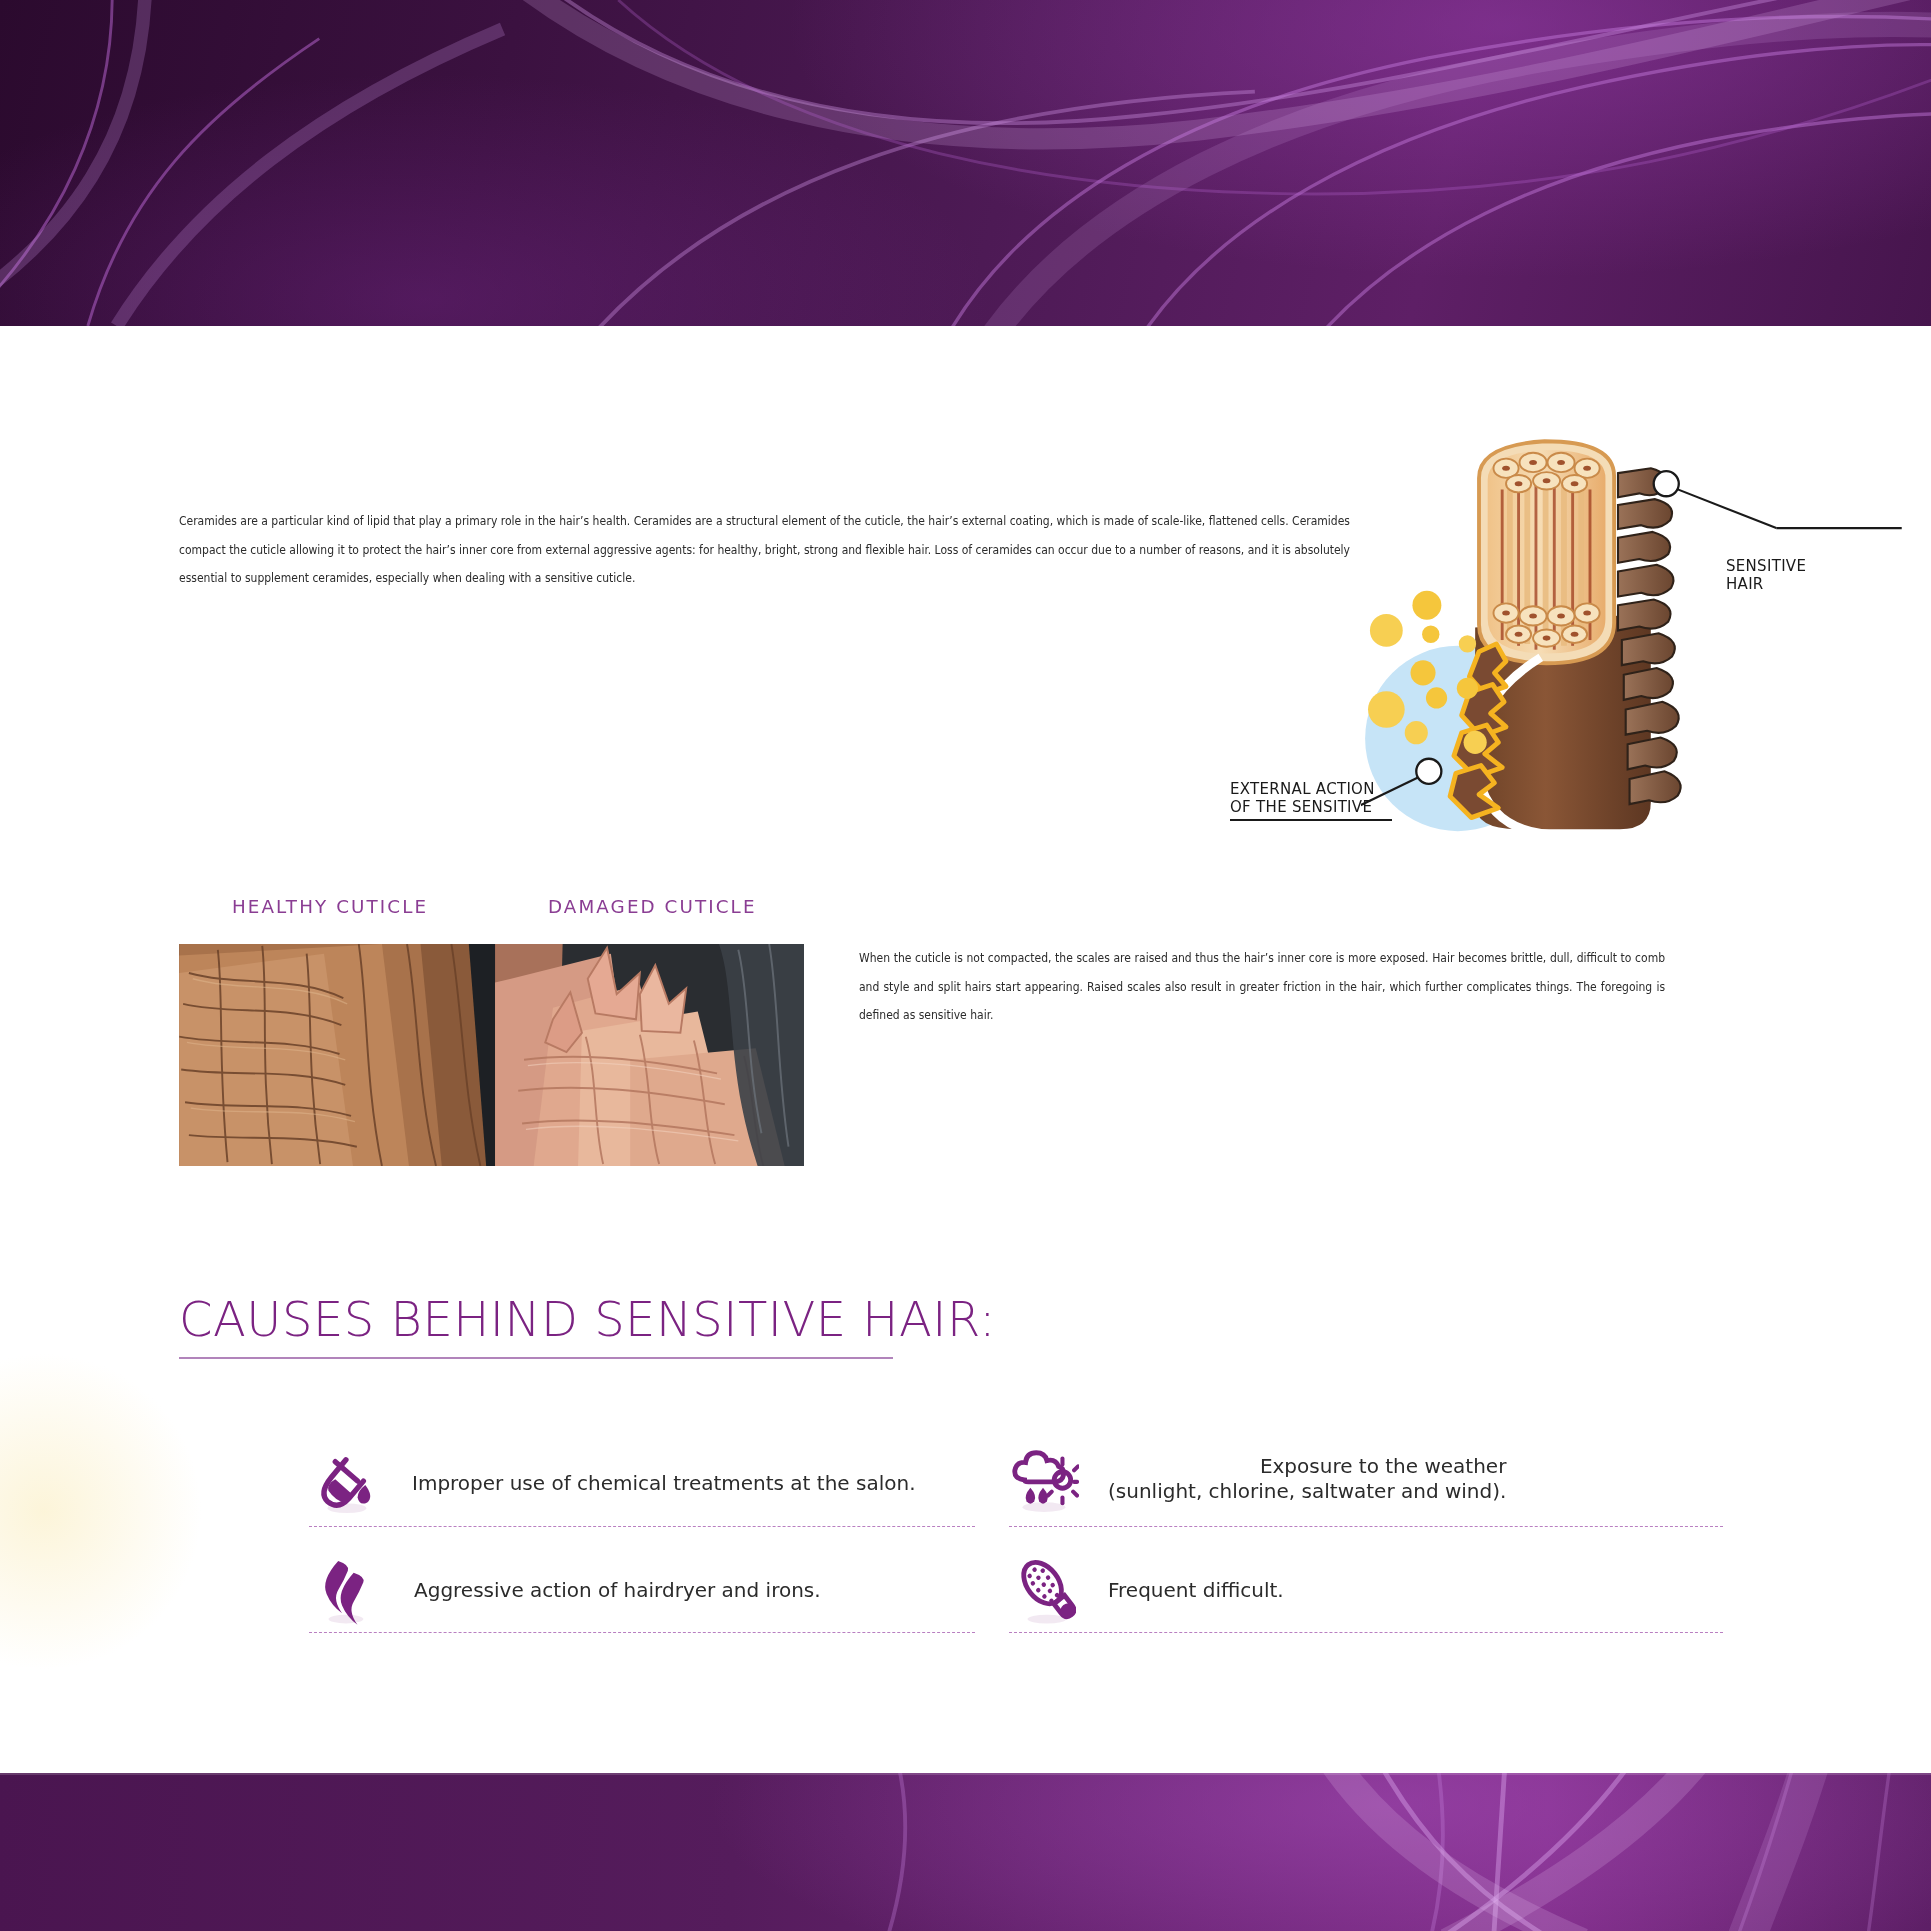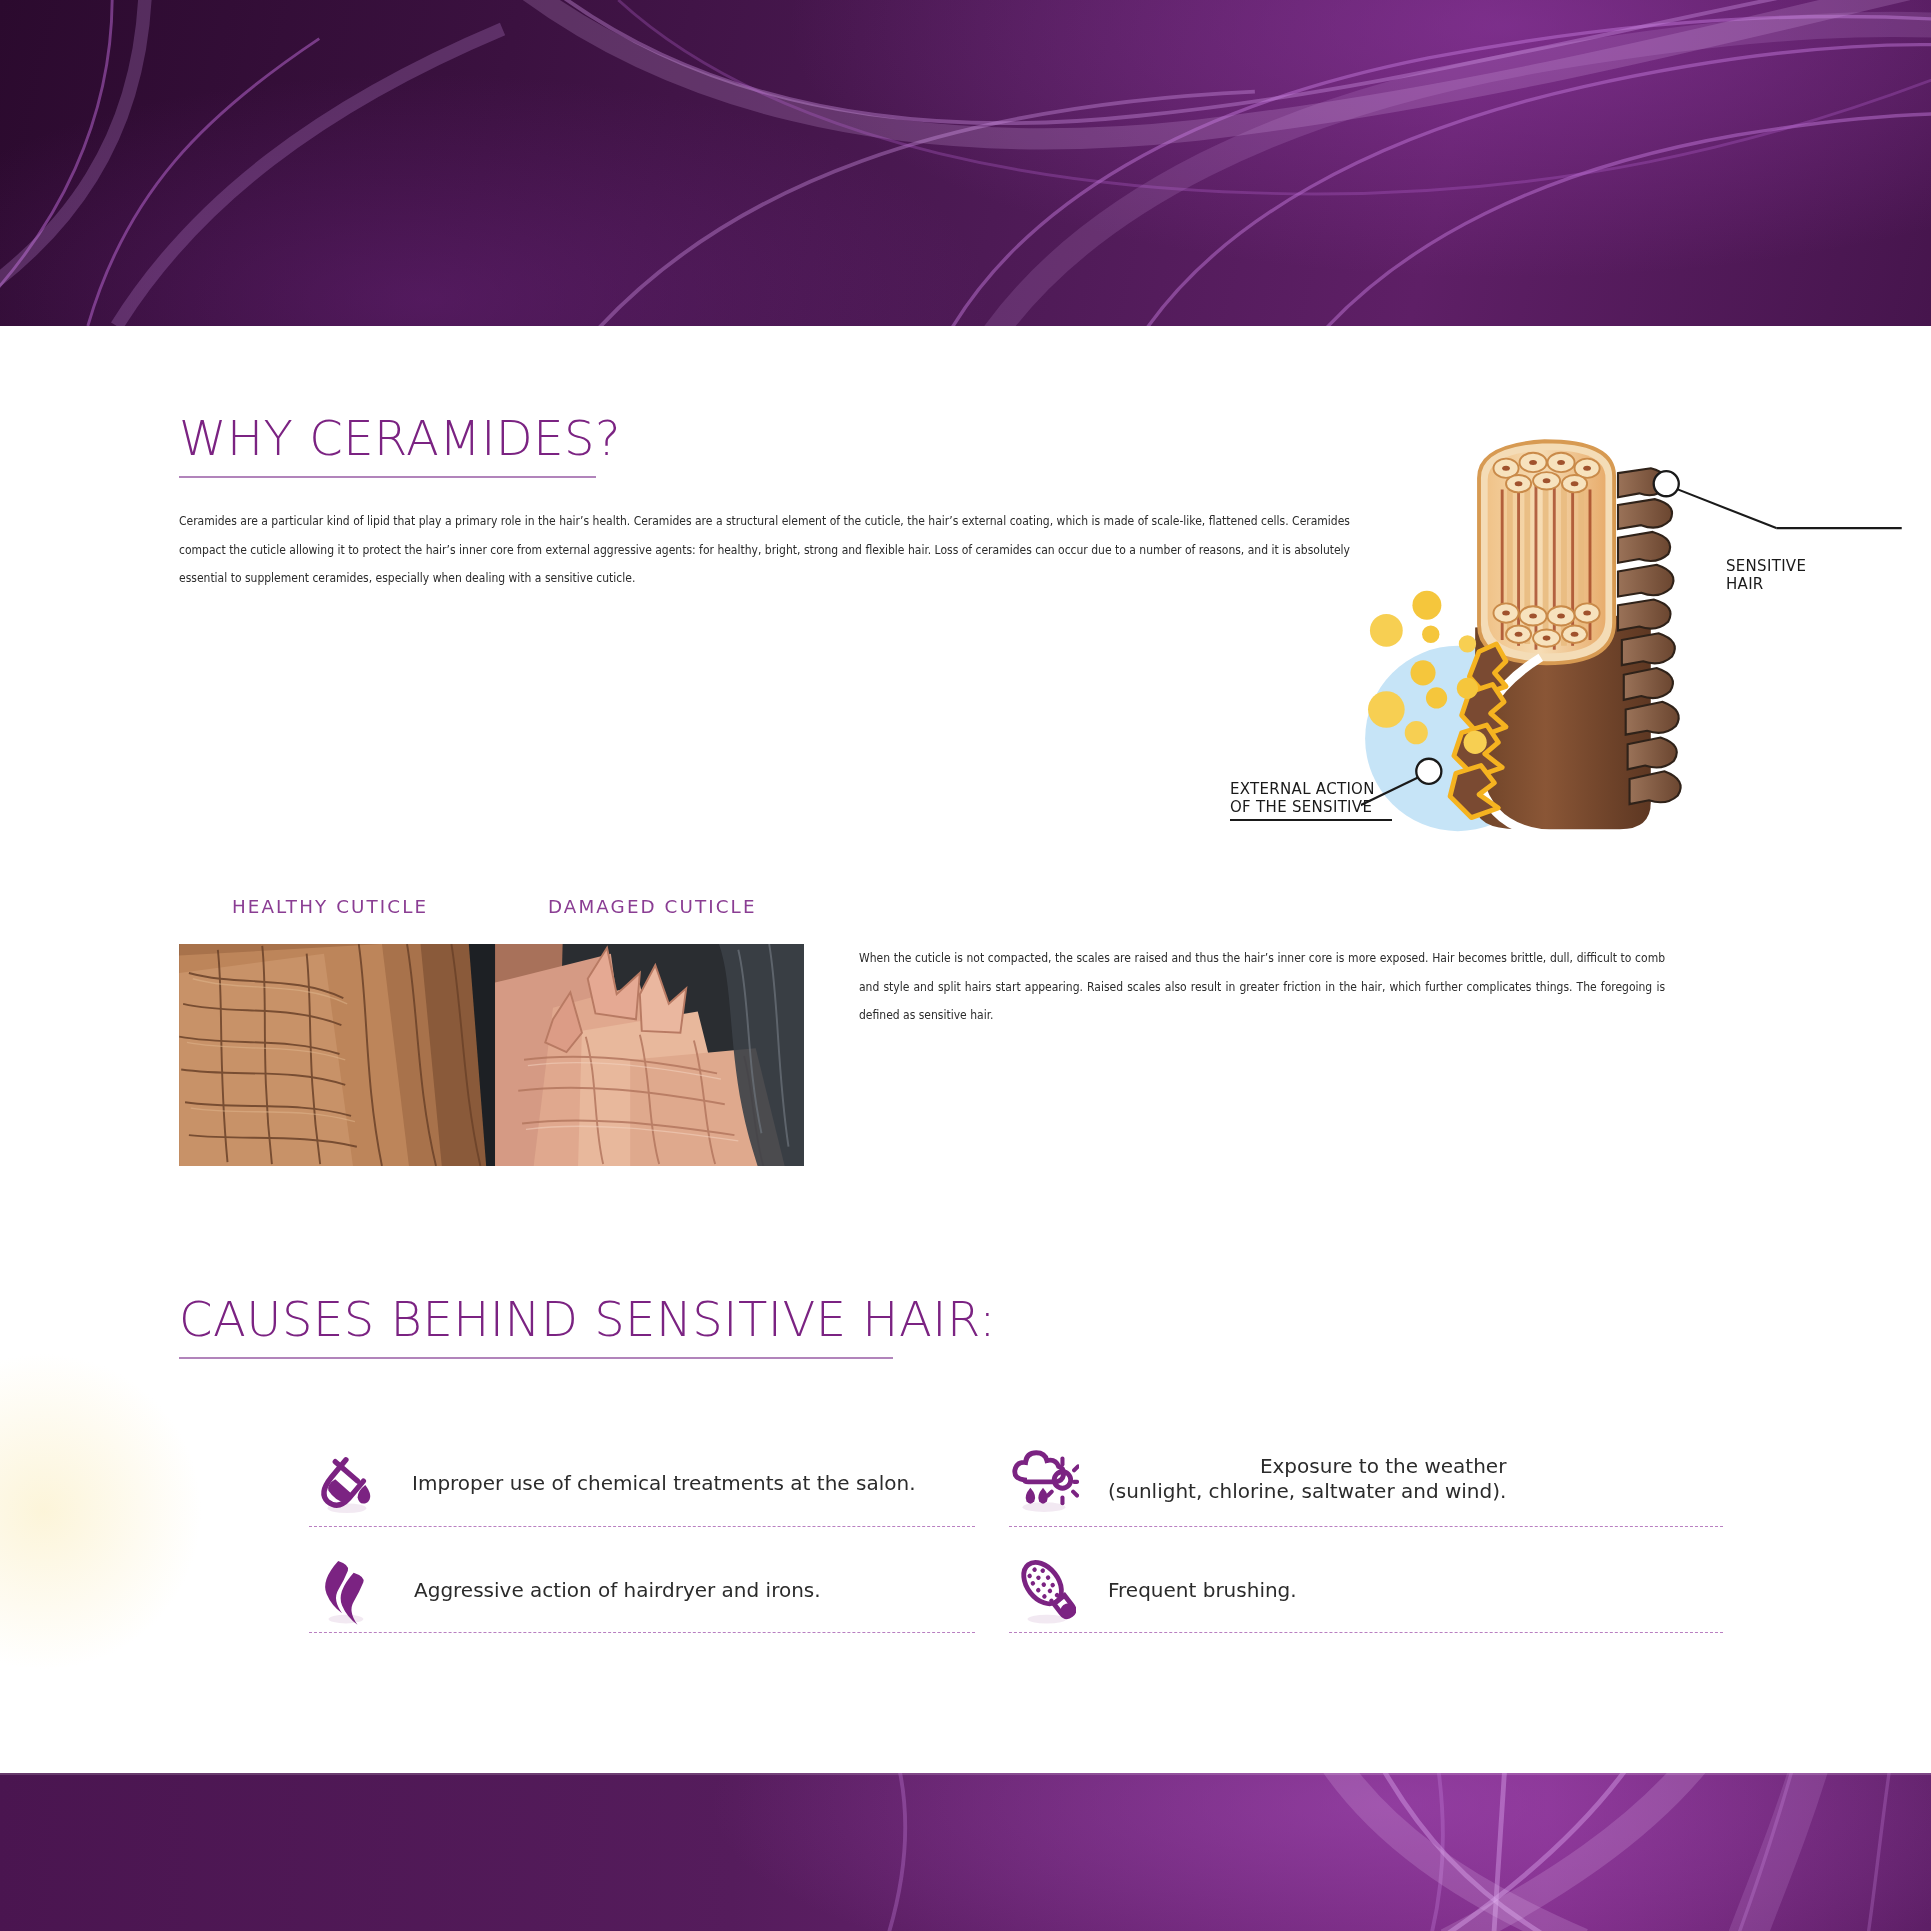--- a/index.html
+++ b/index.html
@@ -95,24 +95,20 @@
       </g>
       <g fill="none" stroke="#dba7ec" stroke-opacity="0.16" stroke-width="26">
         <path d="M1020,360 C1120,210 1330,105 1620,58 C1830,24 1960,20 2070,30"></path>
       </g>
       <g fill="none" stroke="#b665cf" stroke-opacity="0.30" stroke-width="3">
         <path d="M640,0 C760,110 980,190 1300,200 C1600,210 1840,150 2060,60"></path>
       </g>
     </svg>
   </div>
 
-  <div class="h-wrap" style="left:179px;top:410px;">
-    <div class="section-title" style="font-size:48px;">WHY CERAMIDES?</div>
-    <div class="title-rule" style="width:417px;margin-top:9.7px;"></div>
-  </div>
 
   <div class="body-copy" style="position:absolute;left:179px;top:507px;width:1171px;">Ceramides are a particular kind of lipid that play a primary role in the hair’s health. Ceramides are a structural element of the cuticle, the hair’s external coating, which is made of scale-like, flattened cells. Ceramides compact the cuticle allowing it to protect the hair’s inner core from external aggressive agents: for healthy, bright, strong and flexible hair. Loss of ceramides can occur due to a number of reasons, and it is absolutely essential to supplement ceramides, especially when dealing with a sensitive cuticle.</div>
 
   <div style="position:absolute;left:1361px;top:420px;width:541px;height:415px;">
     <svg width="541" height="415" viewBox="0 0 560 430">
       <defs>
         <linearGradient id="cortexG" x1="0" y1="0" x2="1" y2="0">
           <stop offset="0%" stop-color="#f0c389"></stop>
           <stop offset="45%" stop-color="#f6dcb4"></stop>
           <stop offset="100%" stop-color="#e8ad6d"></stop>
@@ -394,21 +390,21 @@
             <circle cx="35" cy="37" r="2.3"></circle>
               <circle cx="30" cy="46" r="2.3"></circle>
             <circle cx="38" cy="45" r="2.3"></circle>
           </g>
           <path d="M30,50 L30,62 Q30,70 37,70 Q44,70 44,62 L44,50 Z" fill="none" stroke="#7b2382" stroke-width="5"></path>
           <ellipse cx="37" cy="64" rx="8" ry="7" fill="#7b2382"></ellipse>
         </g>
         <ellipse cx="36" cy="64" rx="20" ry="4.5" fill="#7b2382" opacity="0.10"></ellipse>
       </svg>
     </div>
-    <div class="cause-text" style="margin-left:29px;white-space:pre-line;">Frequent brushing.</div>
+    <div class="cause-text" style="margin-left:29px;white-space:pre-line;">Frequent difficult.</div>
   </div>
   <div class="dash-rule" style="left:1009px;top:1632px;width:714px;"></div>
 
   <div style="position:absolute;left:-116px;top:1352px;width:319px;height:319px;border-radius:50%;
               background:radial-gradient(circle,rgba(250,236,186,0.55) 0%,rgba(250,236,186,0) 70%);"></div>
 
   <div class="band band-bottom">
     <svg width="1931" height="158" viewBox="0 0 2000 164">
       <g fill="none" stroke="#c07bd8" stroke-opacity="0.35" stroke-width="4">
         <path d="M930,-10 C944,50 938,110 918,174"></path>

